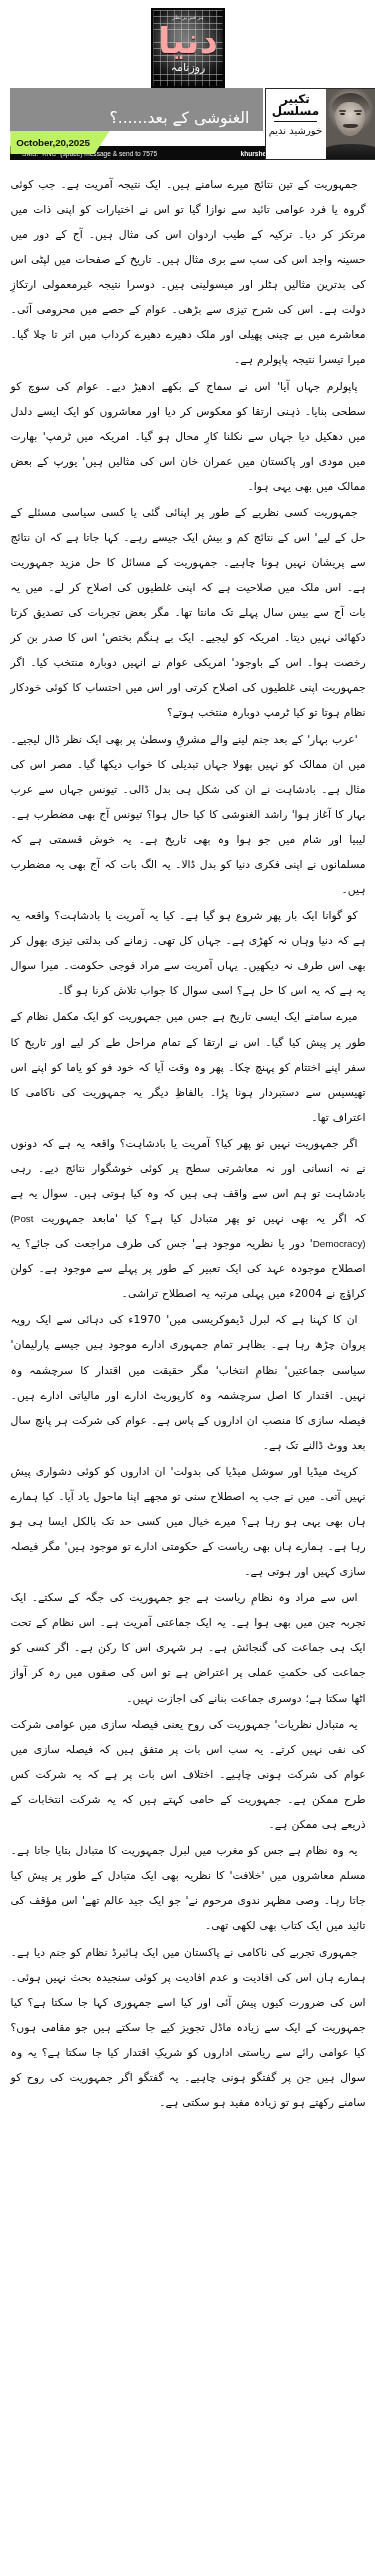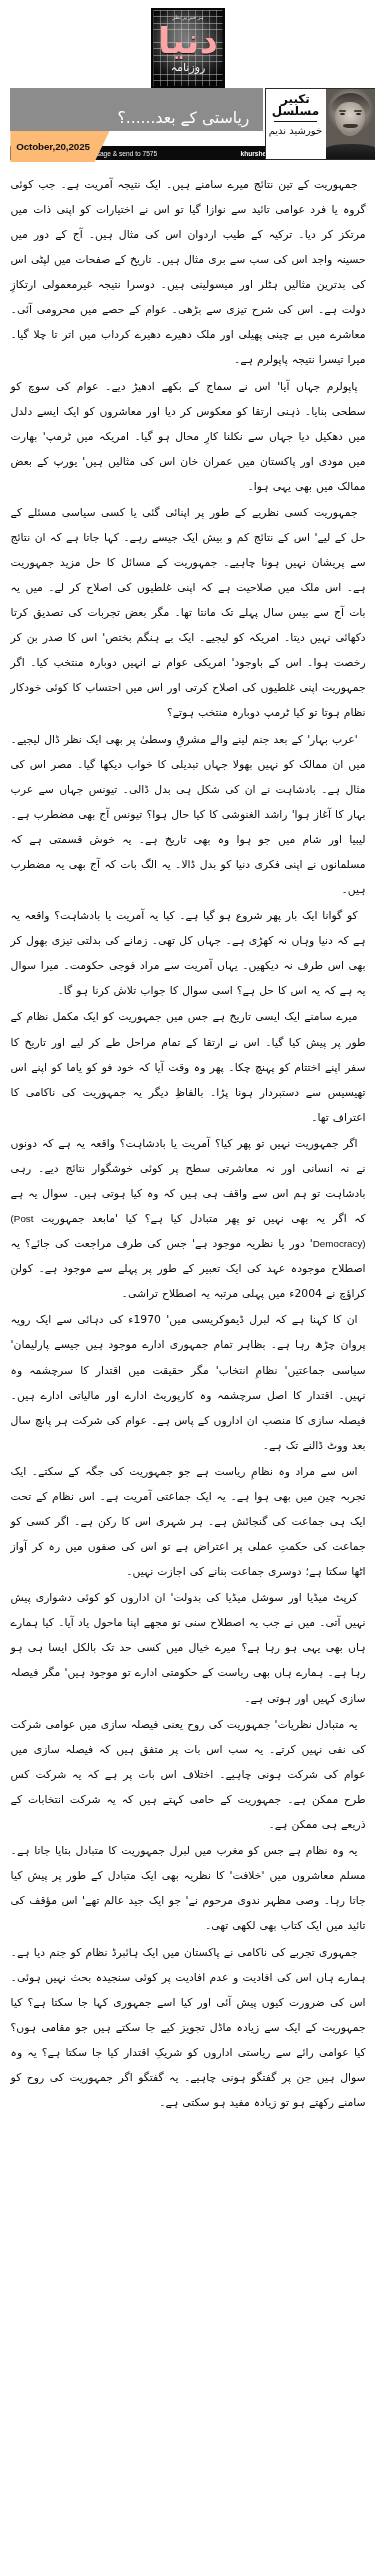--- a/index.html
+++ b/index.html
@@ -115,23 +115,23 @@
     font-size: 15.6px;
     line-height: 1.15;
     font-weight: 400;
     white-space: nowrap;
     letter-spacing: 0.3px;
   }
   .date-tab {
     position: absolute;
     left: 10.4px;
     top: 43px;
-    height: 31px;
+    height: 23px;
     padding: 0 19.7px 0 5.8px;
-    background: #fdba74;
+    background: #bef264;
     display: flex;
     align-items: center;
     clip-path: polygon(0 0, 100% 0, calc(100% - 15px) 100%, 0 100%);
     z-index: 4;
   }
   .date-tab span {
     direction: ltr;
     font-family: "Liberation Sans", sans-serif;
     font-size: 9.8px;
     font-weight: 700;
@@ -310,21 +310,21 @@
     <div class="globe"></div>
     <div class="masthead-sub">ہر خبر پر نظر</div>
     <div class="masthead-kicker">روزنامہ</div>
     <div class="masthead-word">دنیا</div>
   </div>
 </div>
 
 <div class="header-block">
 
   <div class="title-bar">
-    <div class="headline">ریاستی کے بعد......؟</div>
+    <div class="headline">الغنوشی کے بعد......؟</div>
   </div>
 
   <div class="date-tab">
     <span>October,20,2025</span>
   </div>
 
   <div class="sms-bar">
     <div class="sms-text">SMS: "KNC" (space) message &amp; send to 7575</div>
     <div class="email-text">khursheed.nadeem@dunya.com.pk</div>
   </div>
@@ -354,19 +354,19 @@
 
 <div class="article">
     <p class="indent">جمہوریت کے تین نتائج میرے سامنے ہیں۔ ایک نتیجہ آمریت ہے۔ جب کوئی گروہ یا فرد عوامی تائید سے نوازا گیا تو اس نے اختیارات کو اپنی ذات میں مرتکز کر دیا۔ ترکیہ کے طیب اردوان اس کی مثال ہیں۔ آج کے دور میں حسینہ واجد اس کی سب سے بری مثال ہیں۔ تاریخ کے صفحات میں لپٹی اس کی بدترین مثالیں ہٹلر اور میسولینی ہیں۔ دوسرا نتیجہ غیرمعمولی ارتکازِ دولت ہے۔ اس کی شرح تیزی سے بڑھی۔ عوام کے حصے میں محرومی آئی۔ معاشرے میں بے چینی پھیلی اور ملک دھیرے دھیرے کرداب میں اتر تا چلا گیا۔ میرا تیسرا نتیجہ پاپولرم ہے۔</p>
     <p class="indent">پاپولرم جہاں آیا' اس نے سماج کے بکھے ادھیڑ دیے۔ عوام کی سوچ کو سطحی بنایا۔ ذہنی ارتقا کو معکوس کر دیا اور معاشروں کو ایک ایسے دلدل میں دھکیل دیا جہاں سے نکلنا کارِ محال ہو گیا۔ امریکہ میں ٹرمپ' بھارت میں مودی اور پاکستان میں عمران خان اس کی مثالیں ہیں' یورپ کے بعض ممالک میں بھی یہی ہوا۔</p>
     <p class="indent">جمہوریت کسی نظریے کے طور پر اپنائی گئی یا کسی سیاسی مسئلے کے حل کے لیے' اس کے نتائج کم و بیش ایک جیسے رہے۔ کہا جاتا ہے کہ ان نتائج سے پریشان نہیں ہونا چاہیے۔ جمہوریت کے مسائل کا حل مزید جمہوریت ہے۔ اس ملک میں صلاحیت ہے کہ اپنی غلطیوں کی اصلاح کر لے۔ میں یہ بات آج سے بیس سال پہلے تک مانتا تھا۔ مگر بعض تجربات کی تصدیق کرتا دکھائی نہیں دیتا۔ امریکہ کو لیجیے۔ ایک بے ہنگم بختص' اس کا صدر بن کر رخصت ہوا۔ اس کے باوجود' امریکی عوام نے انہیں دوبارہ منتخب کیا۔ اگر جمہوریت اپنی غلطیوں کی اصلاح کرتی اور اس میں احتساب کا کوئی خودکار نظام ہوتا تو کیا ٹرمپ دوبارہ منتخب ہوتے؟</p>
     <p class="indent">'عرب بہار' کے بعد جنم لینے والے مشرقِ وسطیٰ پر بھی ایک نظر ڈال لیجیے۔ میں ان ممالک کو نہیں بھولا جہاں تبدیلی کا خواب دیکھا گیا۔ مصر اس کی مثال ہے۔ بادشاہت نے ان کی شکل ہی بدل ڈالی۔ تیونس جہاں سے عرب بہار کا آغاز ہوا' راشد الغنوشی کا کیا حال ہوا؟ تیونس آج بھی مضطرب ہے۔ لیبیا اور شام میں جو ہوا وہ بھی تاریخ ہے۔ یہ خوش قسمتی ہے کہ مسلمانوں نے اپنی فکری دنیا کو بدل ڈالا۔ یہ الگ بات کہ آج بھی یہ مضطرب ہیں۔</p>
     <p class="indent">کو گوانا ایک بار پھر شروع ہو گیا ہے۔ کیا یہ آمریت یا بادشاہت؟ واقعہ یہ ہے کہ دنیا وہاں نہ کھڑی ہے۔ جہاں کل تھی۔ زمانے کی بدلتی تیزی بھول کر بھی اس طرف نہ دیکھیں۔ یہاں آمریت سے مراد فوجی حکومت۔ میرا سوال یہ ہے کہ یہ اس کا حل ہے؟ اسی سوال کا جواب تلاش کرنا ہو گا۔</p>
     <p class="indent">میرے سامنے ایک ایسی تاریخ ہے جس میں جمہوریت کو ایک مکمل نظام کے طور پر پیش کیا گیا۔ اس نے ارتقا کے تمام مراحل طے کر لیے اور تاریخ کا سفر اپنے اختتام کو پہنچ چکا۔ پھر وہ وقت آیا کہ خود فو کو یاما کو اپنے اس تھیسیس سے دستبردار ہونا پڑا۔ بالفاظِ دیگر یہ جمہوریت کی ناکامی کا اعتراف تھا۔</p>
     <p class="indent">اگر جمہوریت نہیں تو پھر کیا؟ آمریت یا بادشاہت؟ واقعہ یہ ہے کہ دونوں نے نہ انسانی اور نہ معاشرتی سطح پر کوئی خوشگوار نتائج دیے۔ رہی بادشاہت تو ہم اس سے واقف ہی ہیں کہ وہ کیا ہوتی ہیں۔ سوال یہ ہے کہ اگر یہ بھی نہیں تو پھر متبادل کیا ہے؟ کیا 'مابعد جمہوریت <span class="en">(Post Democracy)</span>' دور یا نظریہ موجود ہے' جس کی طرف مراجعت کی جائے؟ یہ اصطلاح موجودہ عہد کی ایک تعبیر کے طور پر پہلے سے موجود ہے۔ کولن کراؤچ نے 2004ء میں پہلی مرتبہ یہ اصطلاح تراشی۔</p>
     <p class="indent">ان کا کہنا ہے کہ لبرل ڈیموکریسی میں' 1970ء کی دہائی سے ایک رویہ پروان چڑھ رہا ہے۔ بظاہر تمام جمہوری ادارے موجود ہیں جیسے پارلیمان' سیاسی جماعتیں' نظامِ انتخاب' مگر حقیقت میں اقتدار کا سرچشمہ وہ نہیں۔ اقتدار کا اصل سرچشمہ وہ کارپوریٹ ادارے اور مالیاتی ادارے ہیں۔ فیصلہ سازی کا منصب ان اداروں کے پاس ہے۔ عوام کی شرکت ہر پانچ سال بعد ووٹ ڈالنے تک ہے۔</p>
+    <p class="indent">کرپٹ میڈیا اور سوشل میڈیا کی بدولت' ان اداروں کو کوئی دشواری پیش نہیں آتی۔ میں نے جب یہ اصطلاح سنی تو مجھے اپنا ماحول یاد آیا۔ کیا ہمارے ہاں بھی یہی ہو رہا ہے؟ میرے خیال میں کسی حد تک بالکل ایسا ہی ہو رہا ہے۔ ہمارے ہاں بھی ریاست کے حکومتی ادارے تو موجود ہیں' مگر فیصلہ سازی کہیں اور ہوتی ہے۔</p>
     <p class="indent">اس سے مراد وہ نظامِ ریاست ہے جو جمہوریت کی جگہ کے سکتے۔ ایک تجربہ چین میں بھی ہوا ہے۔ یہ ایک جماعتی آمریت ہے۔ اس نظام کے تحت ایک ہی جماعت کی گنجائش ہے۔ ہر شہری اس کا رکن ہے۔ اگر کسی کو جماعت کی حکمتِ عملی پر اعتراض ہے تو اس کی صفوں میں رہ کر آواز اٹھا سکتا ہے؛ دوسری جماعت بنانے کی اجازت نہیں۔</p>
-    <p class="indent">کرپٹ میڈیا اور سوشل میڈیا کی بدولت' ان اداروں کو کوئی دشواری پیش نہیں آتی۔ میں نے جب یہ اصطلاح سنی تو مجھے اپنا ماحول یاد آیا۔ کیا ہمارے ہاں بھی یہی ہو رہا ہے؟ میرے خیال میں کسی حد تک بالکل ایسا ہی ہو رہا ہے۔ ہمارے ہاں بھی ریاست کے حکومتی ادارے تو موجود ہیں' مگر فیصلہ سازی کہیں اور ہوتی ہے۔</p>
     <p class="indent">یہ متبادل نظریات' جمہوریت کی روح یعنی فیصلہ سازی میں عوامی شرکت کی نفی نہیں کرتے۔ یہ سب اس بات پر متفق ہیں کہ فیصلہ سازی میں عوام کی شرکت ہونی چاہیے۔ اختلاف اس بات پر ہے کہ یہ شرکت کس طرح ممکن ہے۔ جمہوریت کے حامی کہتے ہیں کہ یہ شرکت انتخابات کے ذریعے ہی ممکن ہے۔</p>
     <p class="indent">یہ وہ نظام ہے جس کو مغرب میں لبرل جمہوریت کا متبادل بتایا جاتا ہے۔ مسلم معاشروں میں 'خلافت' کا نظریہ بھی ایک متبادل کے طور پر پیش کیا جاتا رہا۔ وصی مظہر ندوی مرحوم نے' جو ایک جید عالم تھے' اس مؤقف کی تائید میں ایک کتاب بھی لکھی تھی۔</p>
     <p class="indent">جمہوری تجربے کی ناکامی نے پاکستان میں ایک ہائبرڈ نظام کو جنم دیا ہے۔ ہمارے ہاں اس کی افادیت و عدم افادیت پر کوئی سنجیدہ بحث نہیں ہوئی۔ اس کی ضرورت کیوں پیش آئی اور کیا اسے جمہوری کہا جا سکتا ہے؟ کیا جمہوریت کے ایک سے زیادہ ماڈل تجویز کیے جا سکتے ہیں جو مقامی ہوں؟ کیا عوامی رائے سے ریاستی اداروں کو شریکِ اقتدار کیا جا سکتا ہے؟ یہ وہ سوال ہیں جن پر گفتگو ہونی چاہیے۔ یہ گفتگو اگر جمہوریت کی روح کو سامنے رکھتے ہو تو زیادہ مفید ہو سکتی ہے۔</p>
   </div>
 
 
 </body></html>

